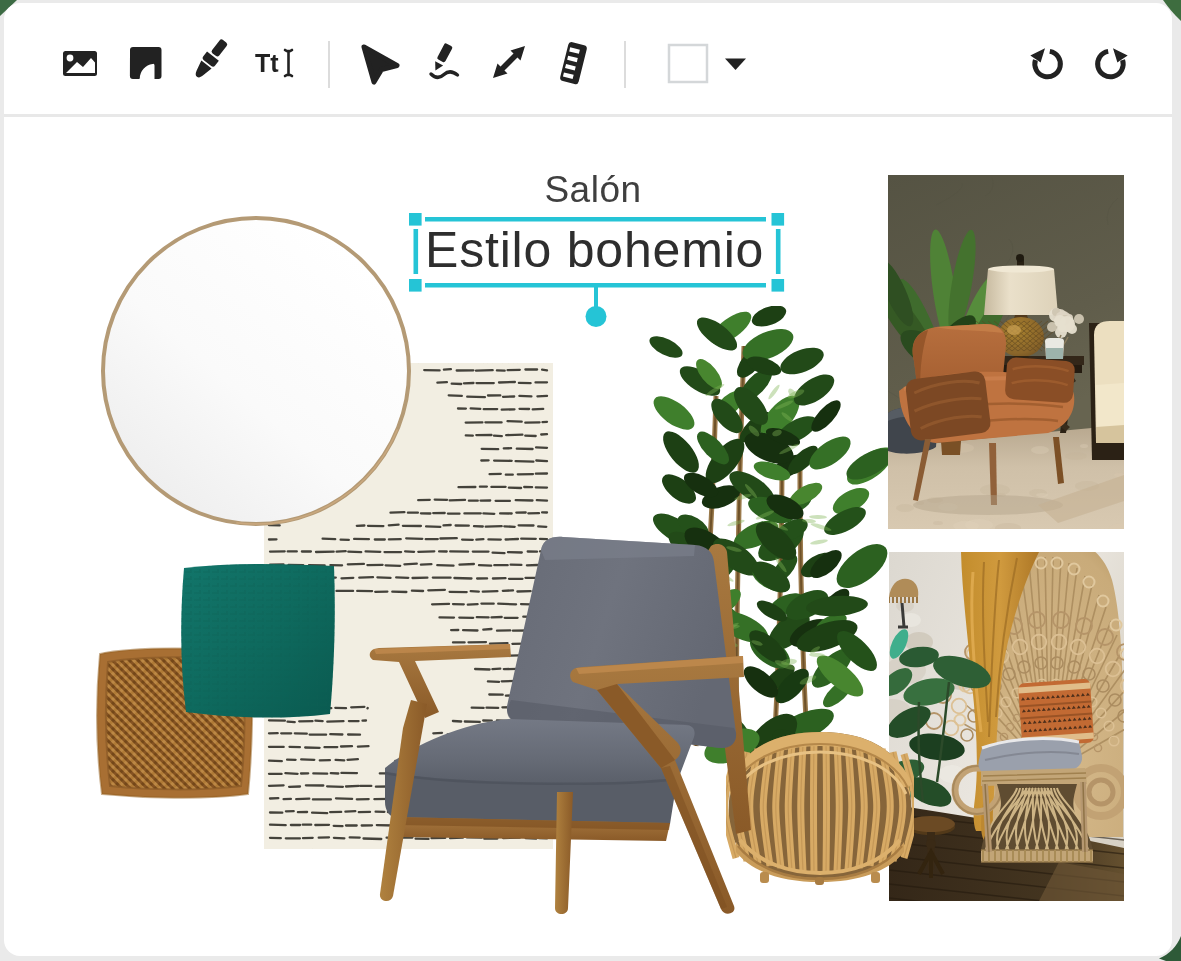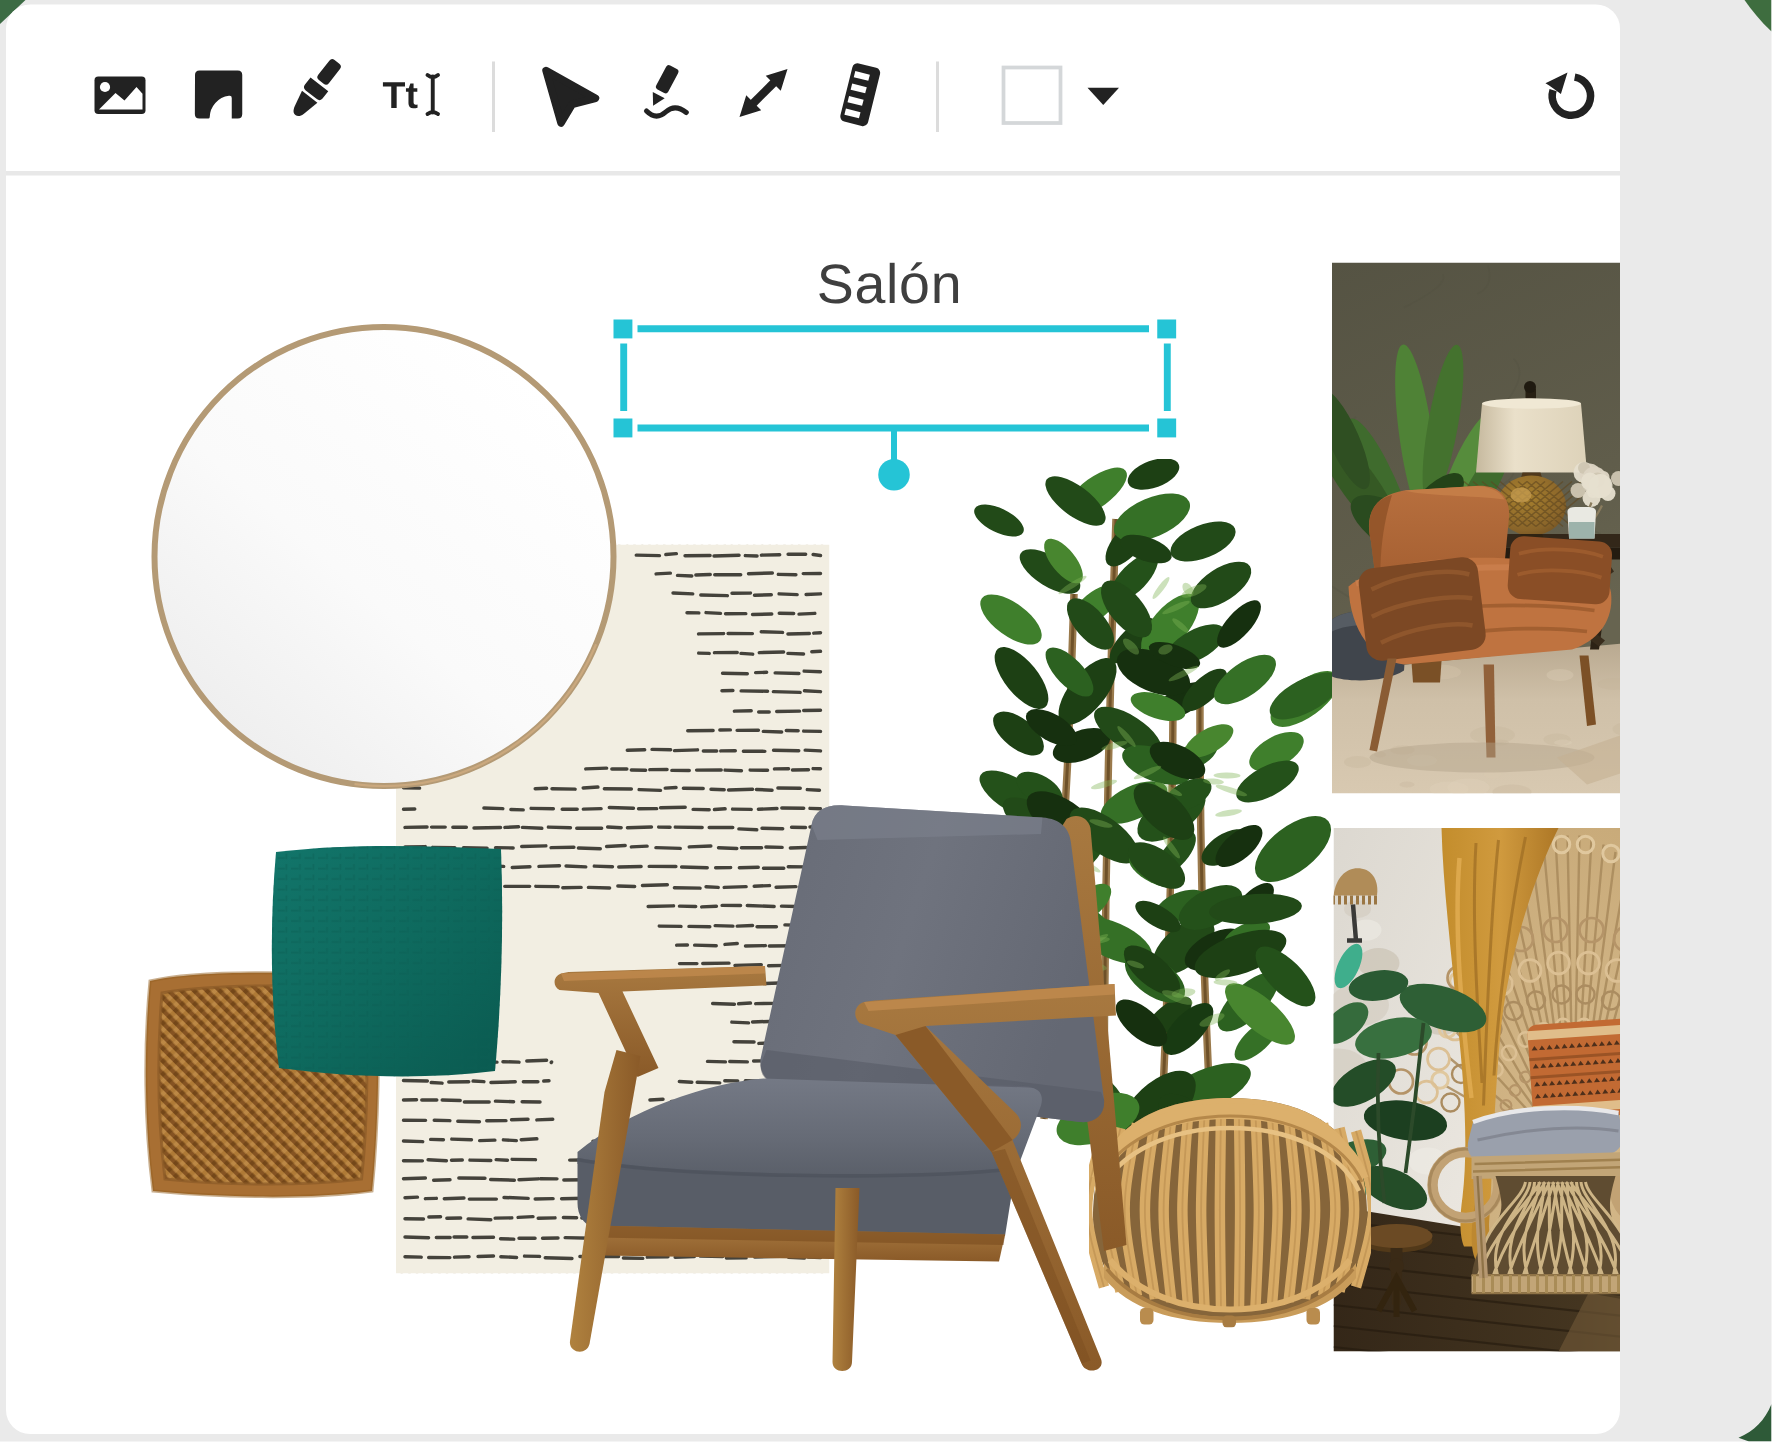--- a/index.html
+++ b/index.html
@@ -1,14 +1,14 @@
 <!DOCTYPE html>
 <html><head><meta charset="utf-8"><style>
 html,body{margin:0;padding:0}body{width:1181px;height:961px;background:#eaeaea;font-family:"Liberation Sans",sans-serif;position:relative;overflow:hidden;-webkit-font-smoothing:antialiased}
-.card{position:absolute;left:4px;top:3px;width:1076px;height:953px;background:#fff;border-radius:16px;overflow:hidden}
+.card{position:absolute;left:4px;top:3px;width:1168px;height:953px;background:#fff;border-radius:16px;overflow:hidden}
 .divider{position:absolute;left:0;top:111px;width:100%;height:3px;background:#e8e8e8}
 .salon{position:absolute;left:3px;top:166px;width:1172px;text-align:center;font-size:37px;color:#3f3f3f;letter-spacing:0.5px}
 .estilo{position:absolute;left:421px;top:218px;font-size:50px;color:#2e2e2e;letter-spacing:0.8px;white-space:nowrap}
 </style></head><body>
 <svg width="1181" height="961" viewBox="0 0 1181 961" style="position:absolute;left:0;top:0">
     <path d="M0,0 L17,0 L0,16 Z" fill="#3c6b44"></path>
     <path d="M1163,0 L1181,0 L1181,21 C1173.5,14 1168,7 1163,0 Z" fill="#3e6d3f"></path>
     <path d="M1181,936 C1176.5,947 1169.5,954 1159,958.5 L1166,961 L1181,961 Z" fill="#2e5a38"></path>
   </svg>
 <div class="card">
@@ -627,20 +627,21 @@
 <path d="M15,121 C10,123 9,129 14,132 L40,134 L66,190 L80,184 L56,133 L152,129 L151,116 L20,120 Z" fill="url(#wd)"></path>
 <path d="M15,121 L151,116 L151,121 L17,126 Z" fill="#c08a4e" opacity="0.8"></path>
 <path d="M52,172 L68,176 L34,368 C32,376 20,374 21,366 L44,200 Z" fill="url(#wd2)"></path>
 <path d="M198,264 L214,264 L209,380 C209,388 196,388 196,380 Z" fill="url(#wd2)"></path>
 <path d="M217,140 C211,142 209,149 214,154 L238,162 L302,240 L362,381 C365,389 378,386 375,378 L316,232 C322,228 324,220 318,214 L258,156 L385,149 L384,128 L224,139 Z" fill="url(#wd)"></path>
 <path d="M217,140 L384,128 L384,135 L220,146 Z" fill="#c08a4e" opacity="0.85"></path>
 <path d="M238,162 L302,240 L316,232 L258,156 Z" fill="#8a5a28"></path>
 <path d="M302,240 L362,381 L368,379 L311,238 Z" fill="#7c4e20" opacity="0.5"></path>
 </svg>
 <div class="salon">Salón</div>
+<div class="estilo">Estilo bohemio</div>
 <svg width="420" height="140" viewBox="0 0 420 140" style="position:absolute;left:390px;top:195px">
 <g stroke="#25c4d6" stroke-width="4.6">
 <path d="M31,21.2 L372,21.2"></path>
 <path d="M31,87.3 L372,87.3"></path>
 <path d="M21.8,31 L21.8,76"></path>
 <path d="M384.2,31 L384.2,76"></path>
 </g>
 <rect x="15" y="15" width="12.6" height="12.6" fill="#25c4d6"></rect>
 <rect x="377.5" y="15" width="12.6" height="12.6" fill="#25c4d6"></rect>
 <rect x="15" y="81" width="12.6" height="12.6" fill="#25c4d6"></rect>

